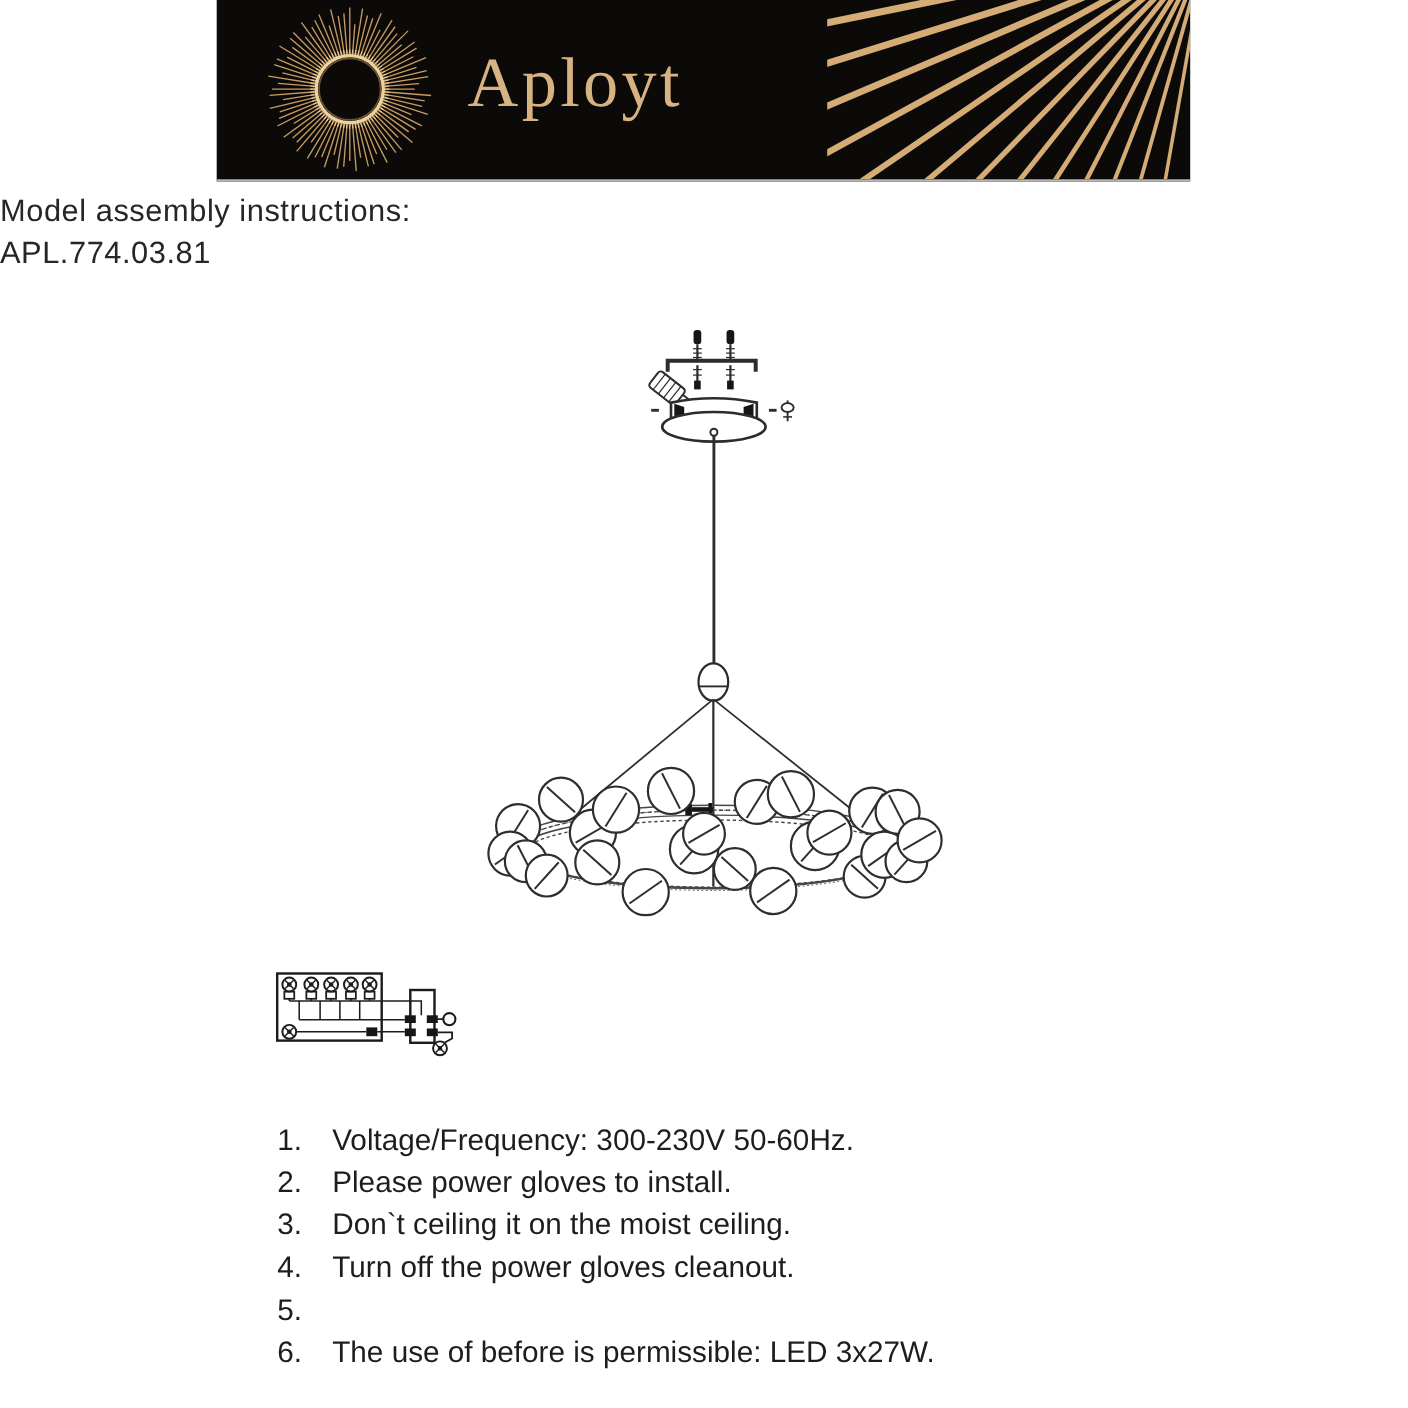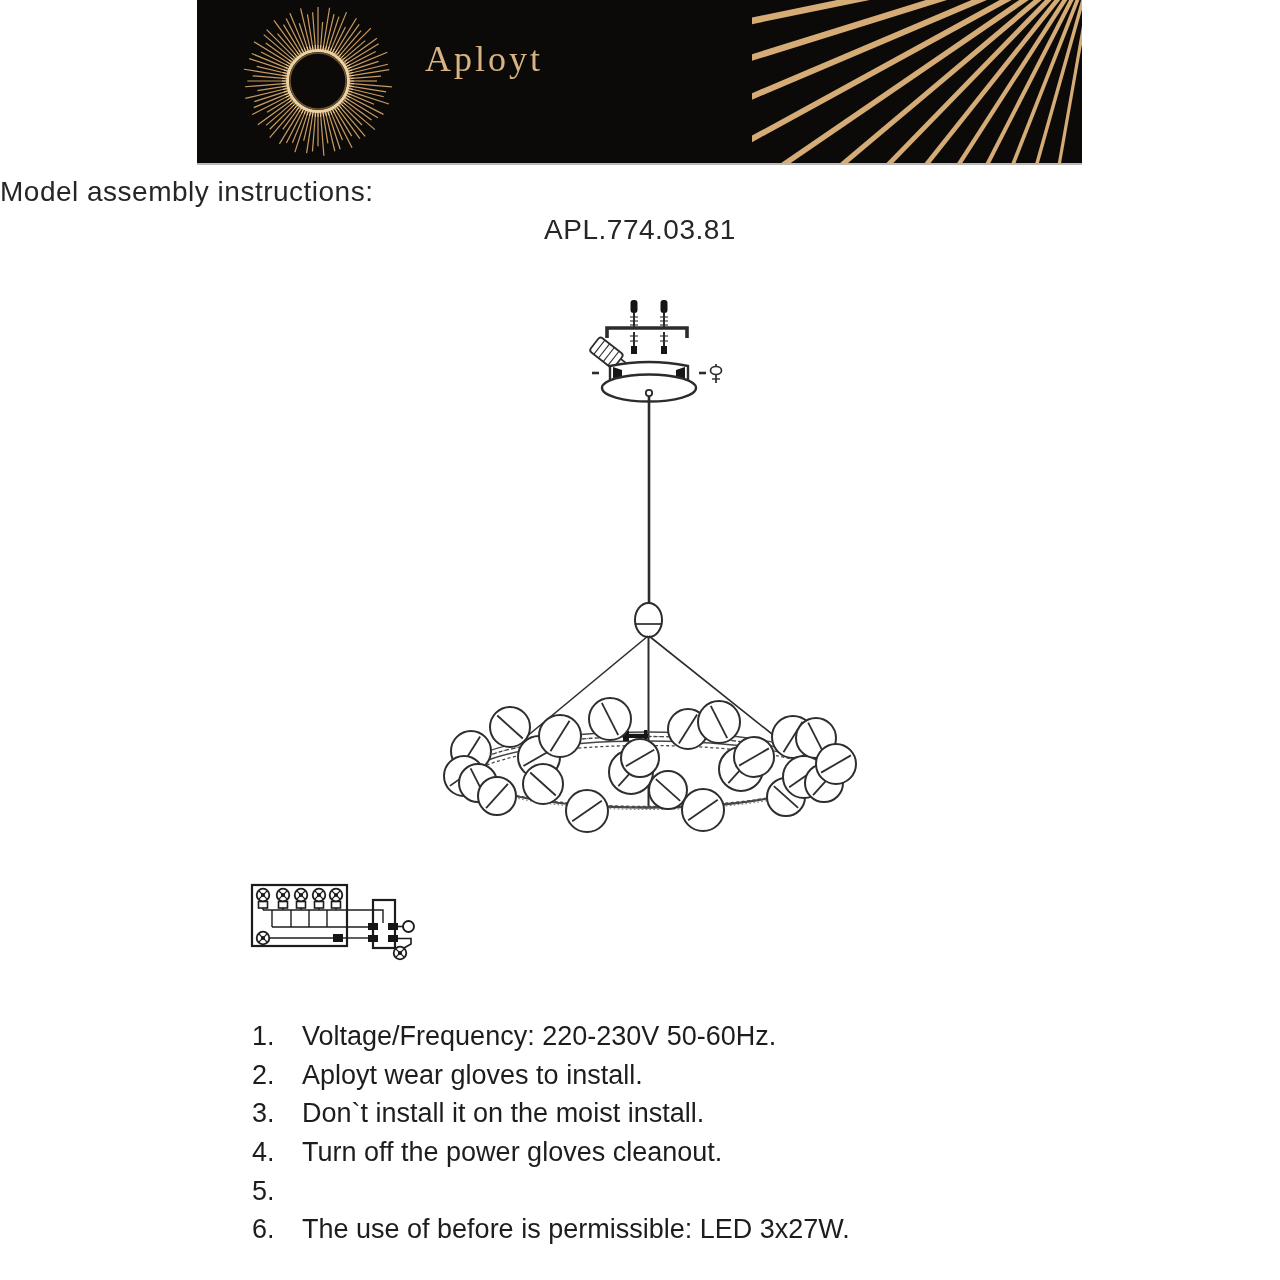--- a/index.html
+++ b/index.html
@@ -8,28 +8,28 @@
     font-family:"Liberation Sans",sans-serif;overflow:hidden;
   }
   
   .header{
     position:absolute;left:197px;top:0;width:885px;height:163px;
     background:#0c0a09;overflow:hidden;border-bottom:2px solid #b9b9b9;
   }
   .brand{
     position:absolute;left:228px;top:38px;
     font-family:"Liberation Serif",serif;
-    font-size:36px;font-weight:400;color:#d8b382;letter-spacing:3px;
+    font-size:64px;font-weight:400;color:#d8b382;letter-spacing:3px;
   }
   .sunburst{position:absolute;left:46px;top:6px;}
   .corner-rays{position:absolute;right:0;top:0;}
   
   .title-line1{position:absolute;left:0;top:176px;width:1280px;
     font-size:28px;color:#262626;letter-spacing:0.5px;}
-  .title-line2{position:absolute;left:0;top:214px;width:1280px;text-align:center;
+  .title-line2{position:absolute;left:0;top:214px;width:1280px;text-align:left;
     font-size:28px;color:#262626;letter-spacing:0.5px;}
   
   .chandelier-svg{position:absolute;left:420px;top:280px;}
   .wiring-svg{position:absolute;left:245px;top:872px;}
   
   .instructions{position:absolute;left:252px;top:1021px;width:830px;}
   .inst-row{display:flex;align-items:flex-start;height:38.7px;
     font-size:27px;color:#1d1d1d;}
   .inst-num{width:50px;flex:none;}
   .inst-text{flex:1;}
@@ -440,29 +440,29 @@
           <line x1="151.094" y1="77.094" x2="158.906" y2="84.906" stroke="#1c1c1c" stroke-width="1.3"></line>
           <line x1="151.094" y1="84.906" x2="158.906" y2="77.094" stroke="#1c1c1c" stroke-width="1.3"></line>
           <circle cx="155" cy="81" r="1.3" fill="#1c1c1c"></circle>
         </g>
     </g>
   </svg>
 
   <div class="instructions">
     <div class="inst-row">
       <span class="inst-num">1.</span>
-      <span class="inst-text">Voltage/Frequency: 220-230V 50-60Hz.</span>
+      <span class="inst-text">Voltage/Frequency: 300-230V 50-60Hz.</span>
     </div>
     <div class="inst-row">
       <span class="inst-num">2.</span>
-      <span class="inst-text">Aployt wear gloves to install.</span>
+      <span class="inst-text">Please power gloves to install.</span>
     </div>
     <div class="inst-row">
       <span class="inst-num">3.</span>
-      <span class="inst-text">Don`t install it on the moist install.</span>
+      <span class="inst-text">Don`t ceiling it on the moist ceiling.</span>
     </div>
     <div class="inst-row">
       <span class="inst-num">4.</span>
       <span class="inst-text">Turn off the power gloves cleanout.</span>
     </div>
     <div class="inst-row">
       <span class="inst-num">5.</span>
     </div>
     <div class="inst-row">
       <span class="inst-num">6.</span>

